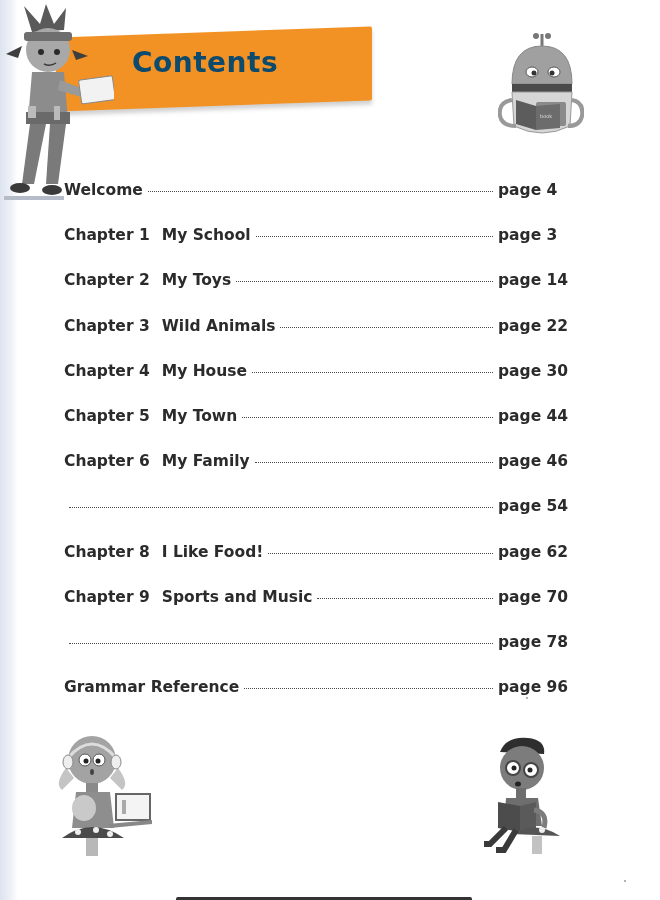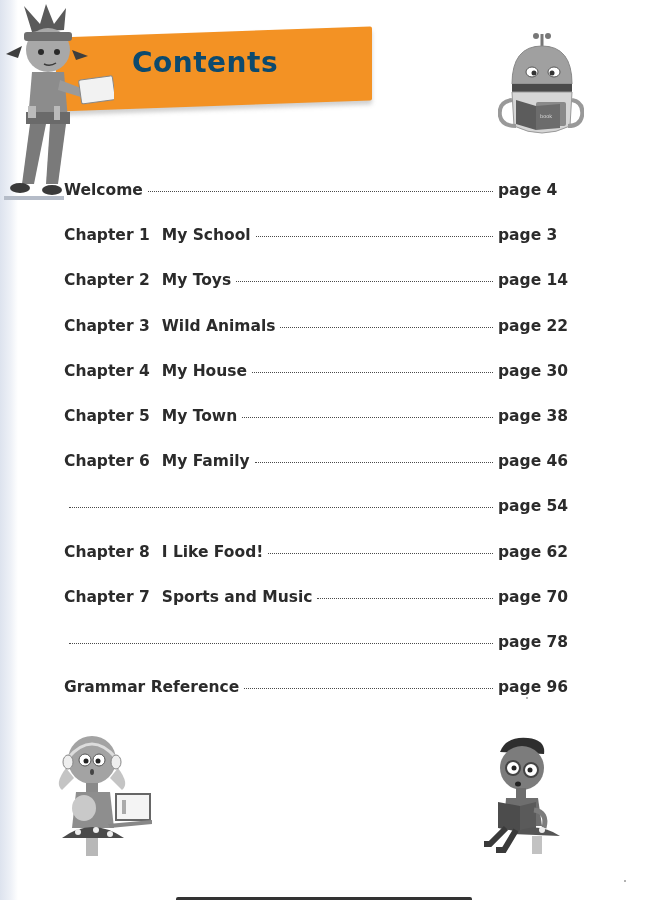--- a/index.html
+++ b/index.html
@@ -129,38 +129,38 @@
     <span class="toc-page">page 22</span>
   </div>
   <div class="toc-row">
     <span class="toc-label"><span class="ch">Chapter 4</span><span>My House</span></span>
     <span class="toc-leader"></span>
     <span class="toc-page">page 30</span>
   </div>
   <div class="toc-row">
     <span class="toc-label"><span class="ch">Chapter 5</span><span>My Town</span></span>
     <span class="toc-leader"></span>
-    <span class="toc-page">page 38</span>
+    <span class="toc-page">page 44</span>
   </div>
   <div class="toc-row">
     <span class="toc-label"><span class="ch">Chapter 6</span><span>My Family</span></span>
     <span class="toc-leader"></span>
     <span class="toc-page">page 46</span>
   </div>
   <div class="toc-row">
     <span class="toc-leader"></span>
     <span class="toc-page">page 54</span>
   </div>
   <div class="toc-row">
     <span class="toc-label"><span class="ch">Chapter 8</span><span>I Like Food!</span></span>
     <span class="toc-leader"></span>
     <span class="toc-page">page 62</span>
   </div>
   <div class="toc-row">
-    <span class="toc-label"><span class="ch">Chapter 7</span><span>Sports and Music</span></span>
+    <span class="toc-label"><span class="ch">Chapter 9</span><span>Sports and Music</span></span>
     <span class="toc-leader"></span>
     <span class="toc-page">page 70</span>
   </div>
   <div class="toc-row">
     <span class="toc-leader"></span>
     <span class="toc-page">page 78</span>
   </div>
   <div class="toc-row">
     <span class="toc-label">Grammar Reference</span>
     <span class="toc-leader"></span>

